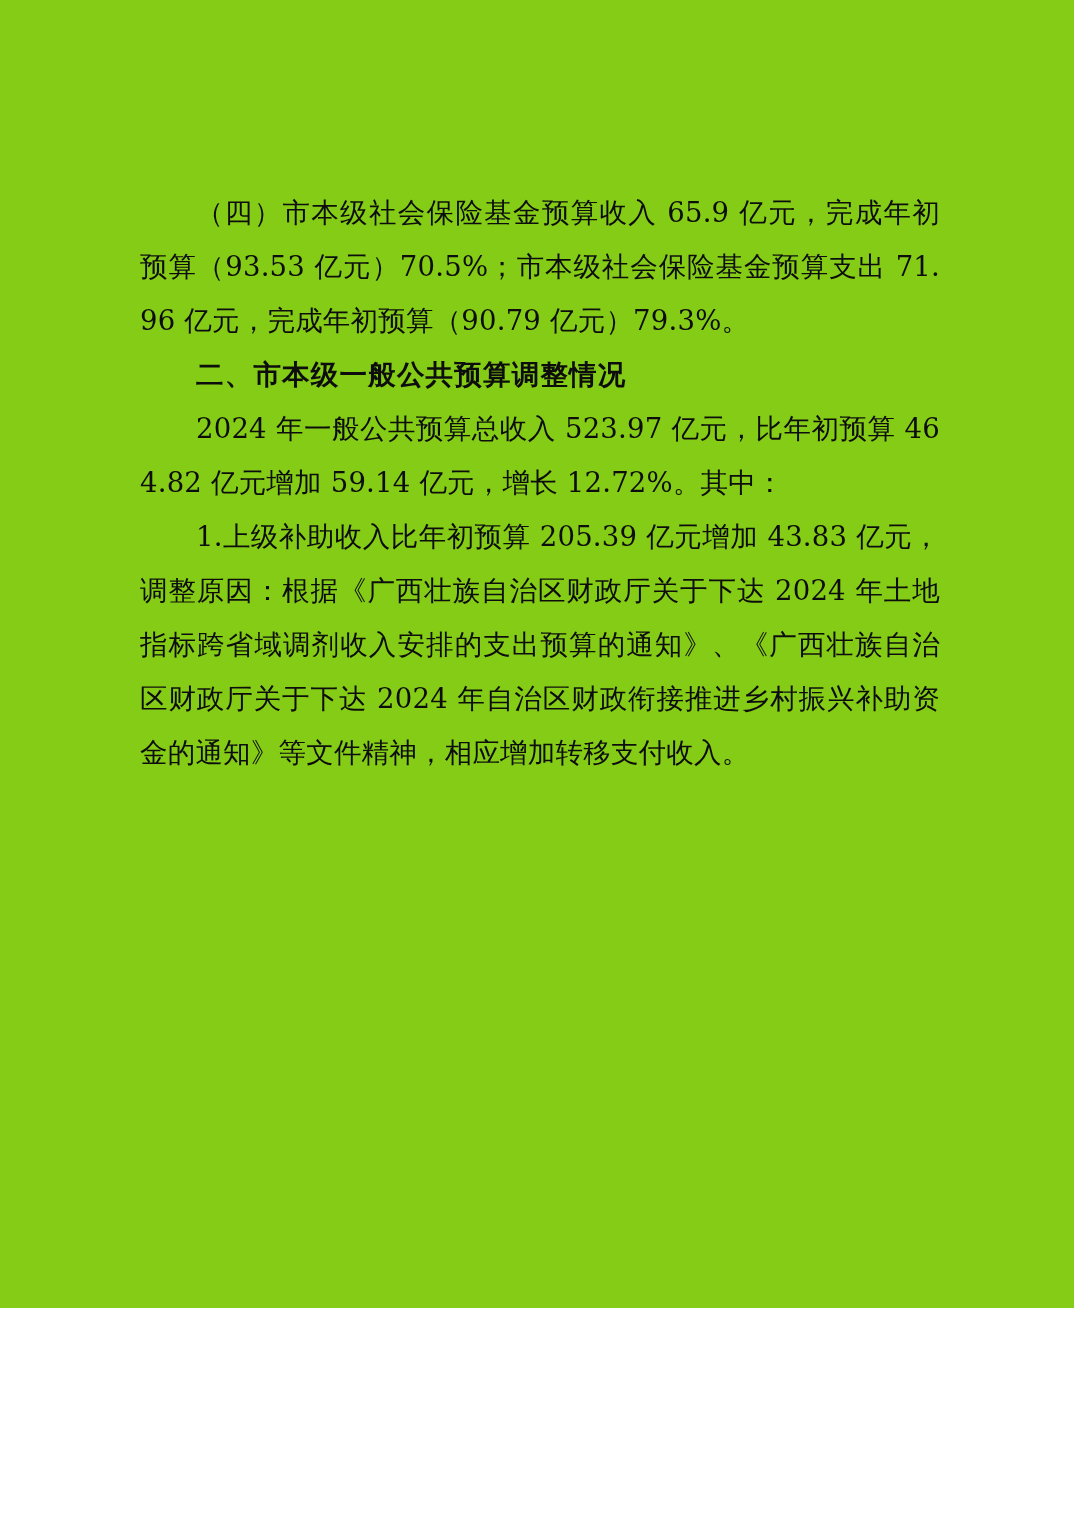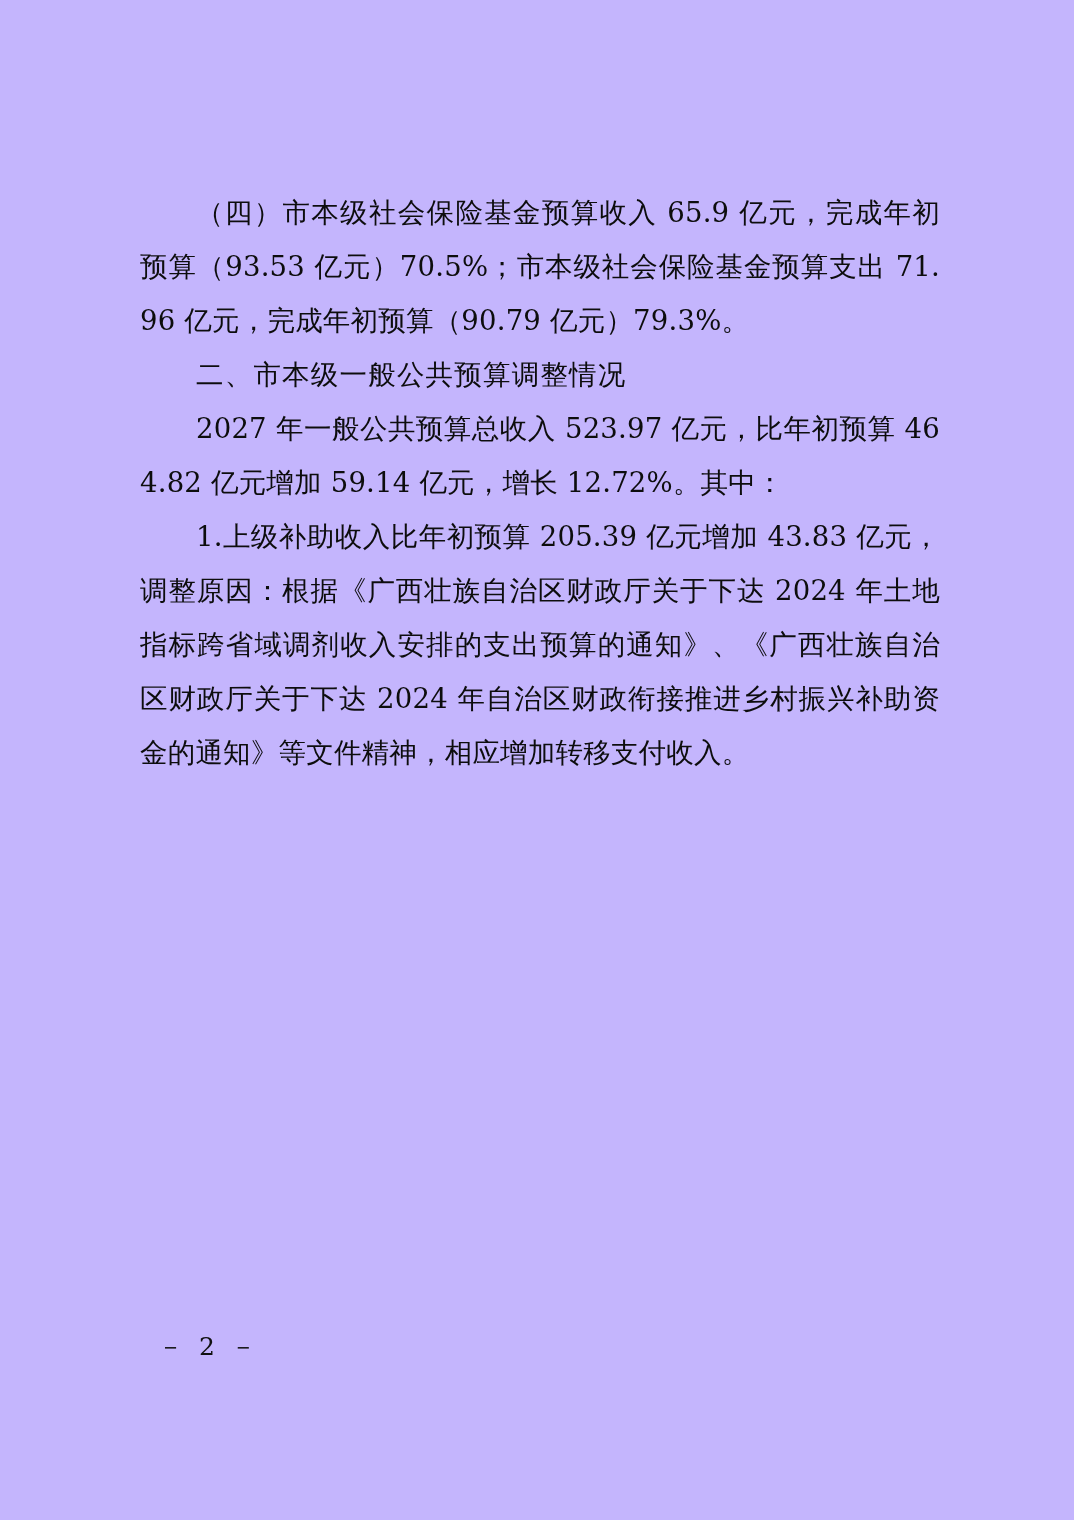--- a/index.html
+++ b/index.html
@@ -3,23 +3,23 @@
 <meta charset="utf-8">
 <style>
   html, body {
     margin: 0;
     padding: 0;
     background: #ffffff;
   }
   .page {
     position: relative;
     width: 1074px;
-    height: 1520px;
+    height: 1308px;
     margin: 0 auto;
-    background: #c4b5fd;
+    background: #84cc16;
     font-family: "DejaVu Serif", "Liberation Serif", serif;
     color: #0d0d0d;
     box-sizing: border-box;
     overflow: hidden;
   }
   .content {
     position: absolute;
     left: 140px;
     top: 185px;
     width: 800px;
@@ -31,21 +31,21 @@
     text-align: justify;
     text-justify: inter-ideograph;
     letter-spacing: 0.2px;
     text-indent: 0;
     word-break: break-all;
   }
   p.indent {
     text-indent: 56px;
   }
   p.heading {
-    font-weight: normal;
+    font-weight: bold;
     text-indent: 56px;
     letter-spacing: 1.2px;
   }
   .footer {
     position: absolute;
     left: 140px;
     top: 1330px;
     width: 800px;
     font-size: 25px;
     color: #111;
@@ -57,20 +57,20 @@
     letter-spacing: 4px;
   }
 </style>
 </head>
 <body>
 
 <div class="page">
   <div class="content">
     <p class="indent">（四）市本级社会保险基金预算收入 65.9 亿元，完成年初预算（93.53 亿元）70.5%；市本级社会保险基金预算支出 71.96 亿元，完成年初预算（90.79 亿元）79.3%。</p>
     <p class="heading">二、市本级一般公共预算调整情况</p>
-    <p class="indent">2027 年一般公共预算总收入 523.97 亿元，比年初预算 464.82 亿元增加 59.14 亿元，增长 12.72%。其中：</p>
+    <p class="indent">2024 年一般公共预算总收入 523.97 亿元，比年初预算 464.82 亿元增加 59.14 亿元，增长 12.72%。其中：</p>
     <p class="indent">1.上级补助收入比年初预算 205.39 亿元增加 43.83 亿元，调整原因：根据《广西壮族自治区财政厅关于下达 2024 年土地指标跨省域调剂收入安排的支出预算的通知》、《广西壮族自治区财政厅关于下达 2024 年自治区财政衔接推进乡村振兴补助资金的通知》等文件精神，相应增加转移支付收入。</p>
   </div>
 
   <div class="footer">
     <span class="pagenum">－ 2 －</span>
   </div>
 </div>
 
 </body></html>

